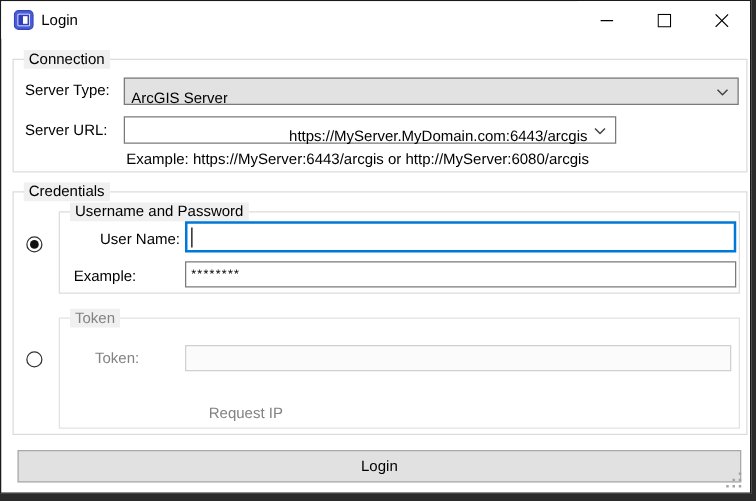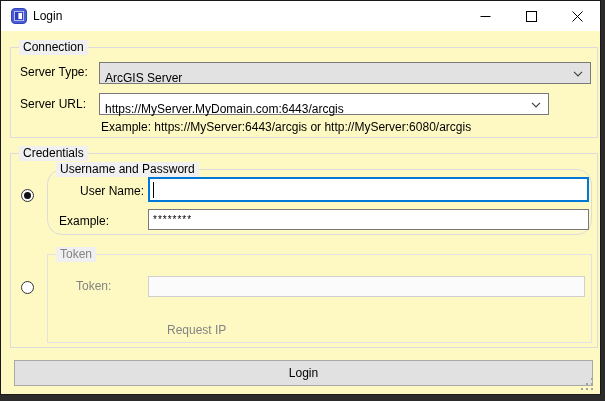--- a/index.html
+++ b/index.html
@@ -6,21 +6,21 @@
   html,body { width:605px; height:401px; }
   body {
     font-family: "Liberation Sans", sans-serif;
     font-size: 12px;
     color: #000;
     background: #2b2b2b;
   }
   .screen { position:relative; width:605px; height:401px; overflow:hidden; }
   .window {
     position:absolute; left:0; top:0; width:601px; height:395px;
-    background:#fef9c3; border:1px solid #1a1a1a;
+    background:#ffffff; border:1px solid #1a1a1a;
   }
   
   .titlebar {
     position:absolute; left:0; top:0; right:0; height:30px;
     background:#FFFFFF; display:flex; align-items:center;
   }
   .app-icon { position:absolute; left:10px; top:7px; width:16px; height:16px; }
   .title-text { position:absolute; left:32px; top:8px; font-size:12px; color:#000; }
   .win-buttons { position:absolute; right:0; top:0; height:30px; display:flex; }
   .win-btn {
@@ -113,36 +113,36 @@
 
       <span class="field-label" style="left:9px; top:17px;">Server Type:</span>
       <div class="combo gray" style="left:88px; top:14px; width:492px;">
         <span class="combo-text">ArcGIS Server</span>
         <svg class="chevron" width="10" height="6" viewBox="0 0 10 6">
             <path d="M1 0.8 L5 4.8 L9 0.8" fill="none" stroke="#444" stroke-width="1.2"></path>
           </svg>
       </div>
 
       <span class="field-label" style="left:9px; top:49px;">Server URL:</span>
-      <div class="combo" style="left:88px; top:45px; width:450px;">
+      <div class="combo" style="left:88px; top:45px; width:394px;justify-content:flex-end;">
         <span class="combo-text">https://MyServer.MyDomain.com:6443/arcgis</span>
         <svg class="chevron" width="10" height="6" viewBox="0 0 10 6">
             <path d="M1 0.8 L5 4.8 L9 0.8" fill="none" stroke="#444" stroke-width="1.2"></path>
           </svg>
       </div>
 
       <span class="field-label" style="left:90px; top:72px;">Example: https://MyServer:6443/arcgis or http://MyServer:6080/arcgis</span>
     </div>
 
     <div class="groupbox" style="left:9px; top:152px; width:588px; height:195px;">
       <span class="gb-label">Credentials</span>
 
       <div class="radio checked" style="left:10px; top:35px;"></div>
 
-      <div class="groupbox" style="left:36px; top:15px; width:545px; height:66px;border-radius:15px;">
+      <div class="groupbox" style="left:36px; top:15px; width:545px; height:66px;">
         <span class="gb-label">Username and Password</span>
 
         <span class="field-label" style="left:20px; top:14px;margin-left:12px;">User Name:</span>
         <input class="txt focused" style="left: 100px; top: 7px; width: 441px; height: 25px;" type="text" value="">
         <div class="caret" style="left:105px; top:12px;"></div>
 
         <span class="field-label" style="left:11px; top:44px;">Example:</span>
         <input class="txt pwd" style="left: 100px; top: 39px; width: 441px; height: 21px;" type="text" value="********">
       </div>
 

